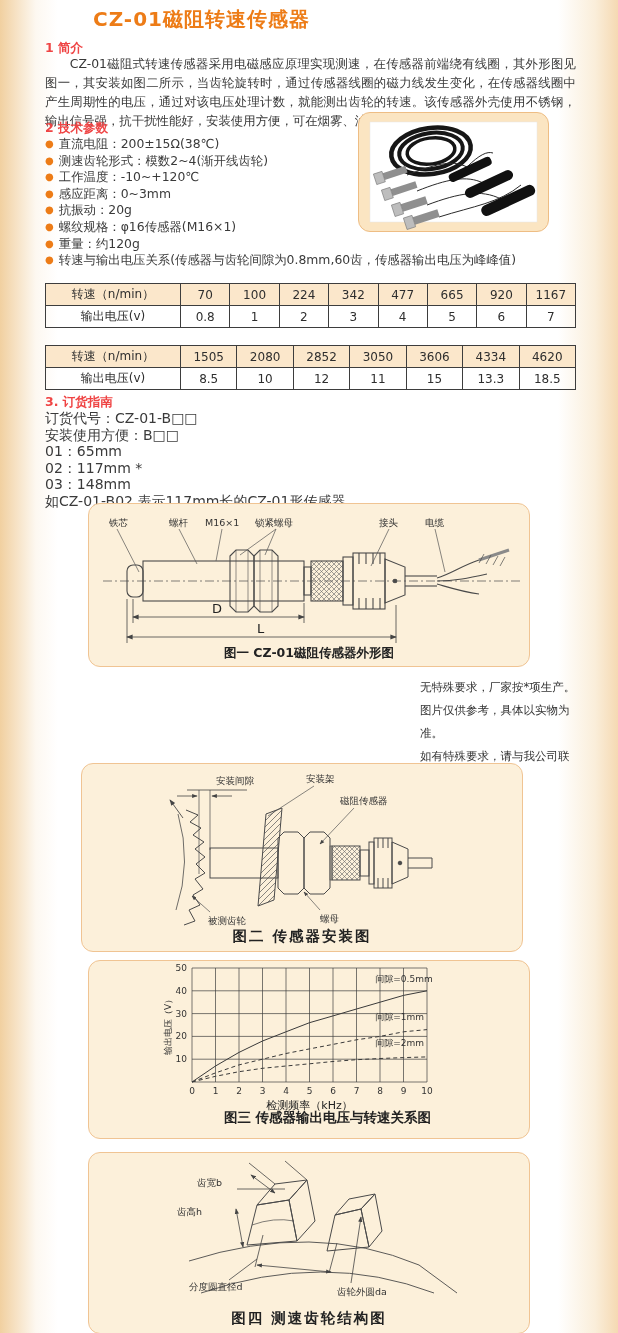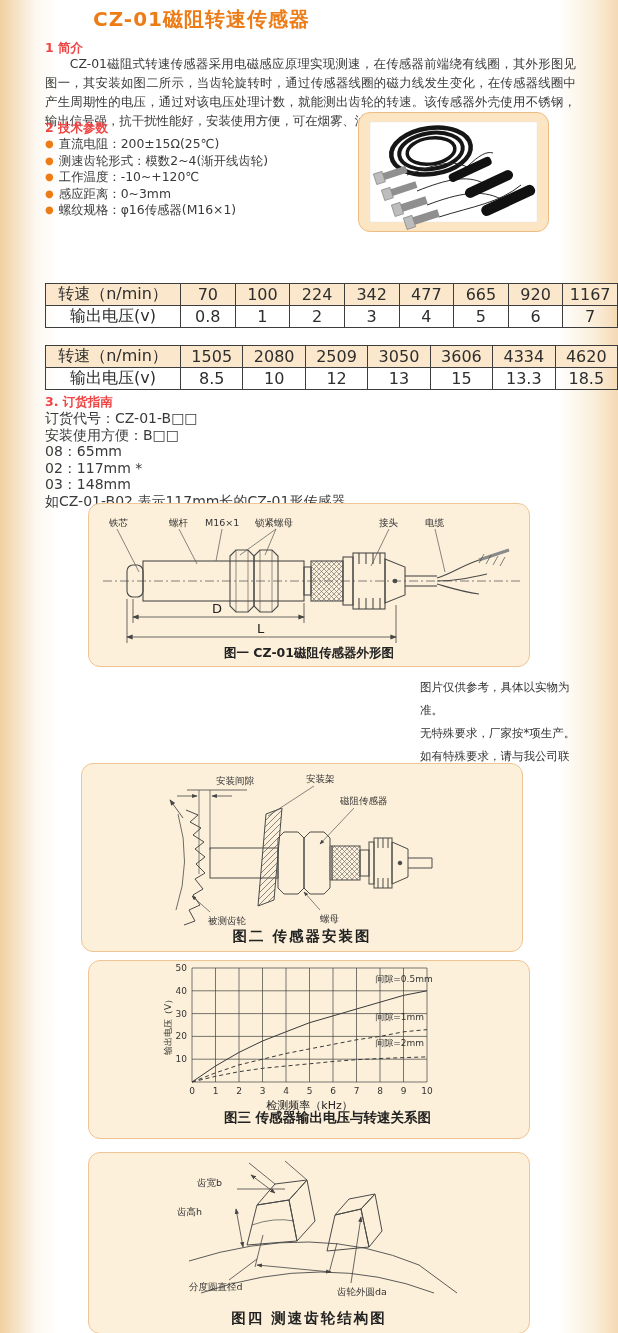--- a/index.html
+++ b/index.html
@@ -11,21 +11,21 @@
   }
   #page{position:relative;width:618px;height:1333px;}
   .abs{position:absolute;}
   .title{left:45px;top:6px;font-size:20px;font-weight:bold;color:#ed7c17;letter-spacing:1px;margin-left:48px;}
   .sec-h{font-size:12.5px;font-weight:bold;color:#ef4444;}
   .para{left:45px;top:54px;width:531px;font-size:12.4px;line-height:19px;text-align:justify;text-indent:2em;color:#383838;}
   .spec-list{left:45px;top:136px;width:531px;font-size:12.4px;}
   .spec-item{height:16.6px;line-height:16.6px;white-space:nowrap;}
   .dot{color:#ed7c17;font-size:10px;margin-right:5px;vertical-align:1px;}
   .photo-box{left:358px;top:112px;width:189px;height:118px;background:#fbe5c2;border:1px solid #eebd84;border-radius:12px;}
-  .dtable{border-collapse:collapse;table-layout:fixed;width:573px;font-size:16px;color:#2e2e2e;}
+  .dtable{border-collapse:collapse;table-layout:fixed;width:531px;font-size:12px;color:#2e2e2e;}
   .dtable td{border:1px solid #3d3d3d;height:21px;text-align:center;padding:0;}
   .dtable tr.hdr td{background:#fbe7cb;}
   .ord-line{height:16.6px;line-height:16.6px;font-size:14px;}
   .figbox{background:#fcf0da;border:1px solid #f0c493;border-radius:12px;}
   .notes{left:420px;top:676px;width:165px;font-size:11.5px;line-height:23px;color:#333;}
   svg text{font-family:"DejaVu Sans","Liberation Sans",sans-serif;}
   .flabel{font-size:9.5px;fill:#333;}
   .fcap{font-size:12.5px;font-weight:bold;fill:#222;}
   .fcap-lg{font-size:14.5px;font-weight:bold;fill:#222;letter-spacing:2px;}
   .dimtxt{font-size:13px;fill:#222;}
@@ -38,25 +38,28 @@
 
 <div id="page">
 
   <div class="abs title">CZ-01磁阻转速传感器</div>
 
   <div class="abs sec-h" style="left:45px;top:40px">1 简介</div>
   <div class="abs para">CZ-01磁阻式转速传感器采用电磁感应原理实现测速，在传感器前端绕有线圈，其外形图见图一，其安装如图二所示，当齿轮旋转时，通过传感器线圈的磁力线发生变化，在传感器线圈中产生周期性的电压，通过对该电压处理计数，就能测出齿轮的转速。该传感器外壳使用不锈钢，输出信号强，抗干扰性能好，安装使用方便，可在烟雾、油气、水气等恶劣环境中使用。</div>
 
   <div class="abs sec-h" style="left:45px;top:120px">2 技术参数</div>
   <div class="abs spec-list">
-    <div class="spec-item"><span class="dot">●</span><span>直流电阻：200±15Ω(25℃)</span></div>
+    <div class="spec-item"><span class="dot">●</span><span>直流电阻：200±15Ω(38℃)</span></div>
     <div class="spec-item"><span class="dot">●</span><span>测速齿轮形式：模数2~4(渐开线齿轮)</span></div>
     <div class="spec-item"><span class="dot">●</span><span>工作温度：-10~+120℃</span></div>
     <div class="spec-item"><span class="dot">●</span><span>感应距离：0~3mm</span></div>
+    <div class="spec-item"><span class="dot">●</span><span>抗振动：20g</span></div>
     <div class="spec-item"><span class="dot">●</span><span>螺纹规格：φ16传感器(M16×1)</span></div>
+    <div class="spec-item"><span class="dot">●</span><span>重量：约120g</span></div>
+    <div class="spec-item"><span class="dot">●</span><span>转速与输出电压关系(传感器与齿轮间隙为0.8mm,60齿，传感器输出电压为峰峰值)</span></div>
   </div>
 
   <div class="abs photo-box">
     <svg width="189" height="118" viewBox="0 0 189 118">
       <rect x="11" y="9" width="167" height="100" fill="#ffffff" stroke="#e5e5e5" stroke-width="0.5"></rect>
       <g transform="rotate(-8 72 38)" fill="none" stroke="#161616">
         <ellipse cx="72" cy="38" rx="40" ry="23" stroke-width="4.5"></ellipse>
         <ellipse cx="72" cy="38" rx="32" ry="18" stroke-width="4"></ellipse>
         <ellipse cx="72" cy="38" rx="24" ry="13" stroke-width="3.5"></ellipse>
       </g>
@@ -140,44 +143,44 @@
         <col>
         <col>
         <col>
         <col>
       </colgroup>
     <tbody>
         <tr class="hdr">
       <td>转速（n/min）</td>
       <td>1505</td>
       <td>2080</td>
-      <td>2509</td>
+      <td>2852</td>
       <td>3050</td>
       <td>3606</td>
       <td>4334</td>
       <td>4620</td>
     </tr>
     <tr>
       <td>输出电压(v)</td>
       <td>8.5</td>
       <td>10</td>
       <td>12</td>
-      <td>13</td>
+      <td>11</td>
       <td>15</td>
       <td>13.3</td>
       <td>18.5</td>
     </tr>
   </tbody>
     </table>
 
   <div class="abs sec-h" style="left:45px;top:394px">3. 订货指南</div>
   <div class="abs" style="left:45px;top:410px">
     <div class="ord-line">订货代号：CZ-01-B□□</div>
     <div class="ord-line">安装使用方便：B□□</div>
-    <div class="ord-line">08：65mm</div>
+    <div class="ord-line">01：65mm</div>
     <div class="ord-line">02：117mm *</div>
     <div class="ord-line">03：148mm</div>
     <div class="ord-line">如CZ-01-B02 表示117mm长的CZ-01形传感器。</div>
   </div>
 
   <div class="abs figbox" style="left:88px;top:503px;width:440px;height:162px">
     <svg width="440" height="162" viewBox="0 0 440 162">
       <defs>
         <marker id="ar1" viewBox="0 0 8 8" refX="7" refY="4" markerWidth="8" markerHeight="8" orient="auto-start-reverse">
             <path d="M0,1 L8,4 L0,7 z" fill="#444"></path>
@@ -241,22 +244,22 @@
       <text class="flabel" x="166" y="22">锁紧螺母</text>
       <text class="flabel" x="290" y="22">接头</text>
       <text class="flabel" x="336" y="22">电缆</text>
       <text class="dimtxt" x="123" y="109">D</text>
       <text class="dimtxt" x="168" y="129">L</text>
       <text class="fcap" x="220" y="153" text-anchor="middle">图一 CZ-01磁阻传感器外形图</text>
     </svg>
   </div>
 
   <div class="abs notes">
+    <div>无特殊要求，厂家按*项生产。</div>
     <div>图片仅供参考，具体以实物为准。</div>
-    <div>无特殊要求，厂家按*项生产。</div>
     <div>如有特殊要求，请与我公司联系。</div>
   </div>
 
   <div class="abs figbox" style="left:81px;top:763px;width:440px;height:187px">
     <svg width="440" height="187" viewBox="0 0 440 187">
       <defs>
         <marker id="ar2" viewBox="0 0 8 8" refX="7" refY="4" markerWidth="7" markerHeight="7" orient="auto-start-reverse">
             <path d="M0,1 L8,4 L0,7 z" fill="#444"></path>
           </marker>
         <pattern id="k2" width="5" height="5" patternUnits="userSpaceOnUse">

